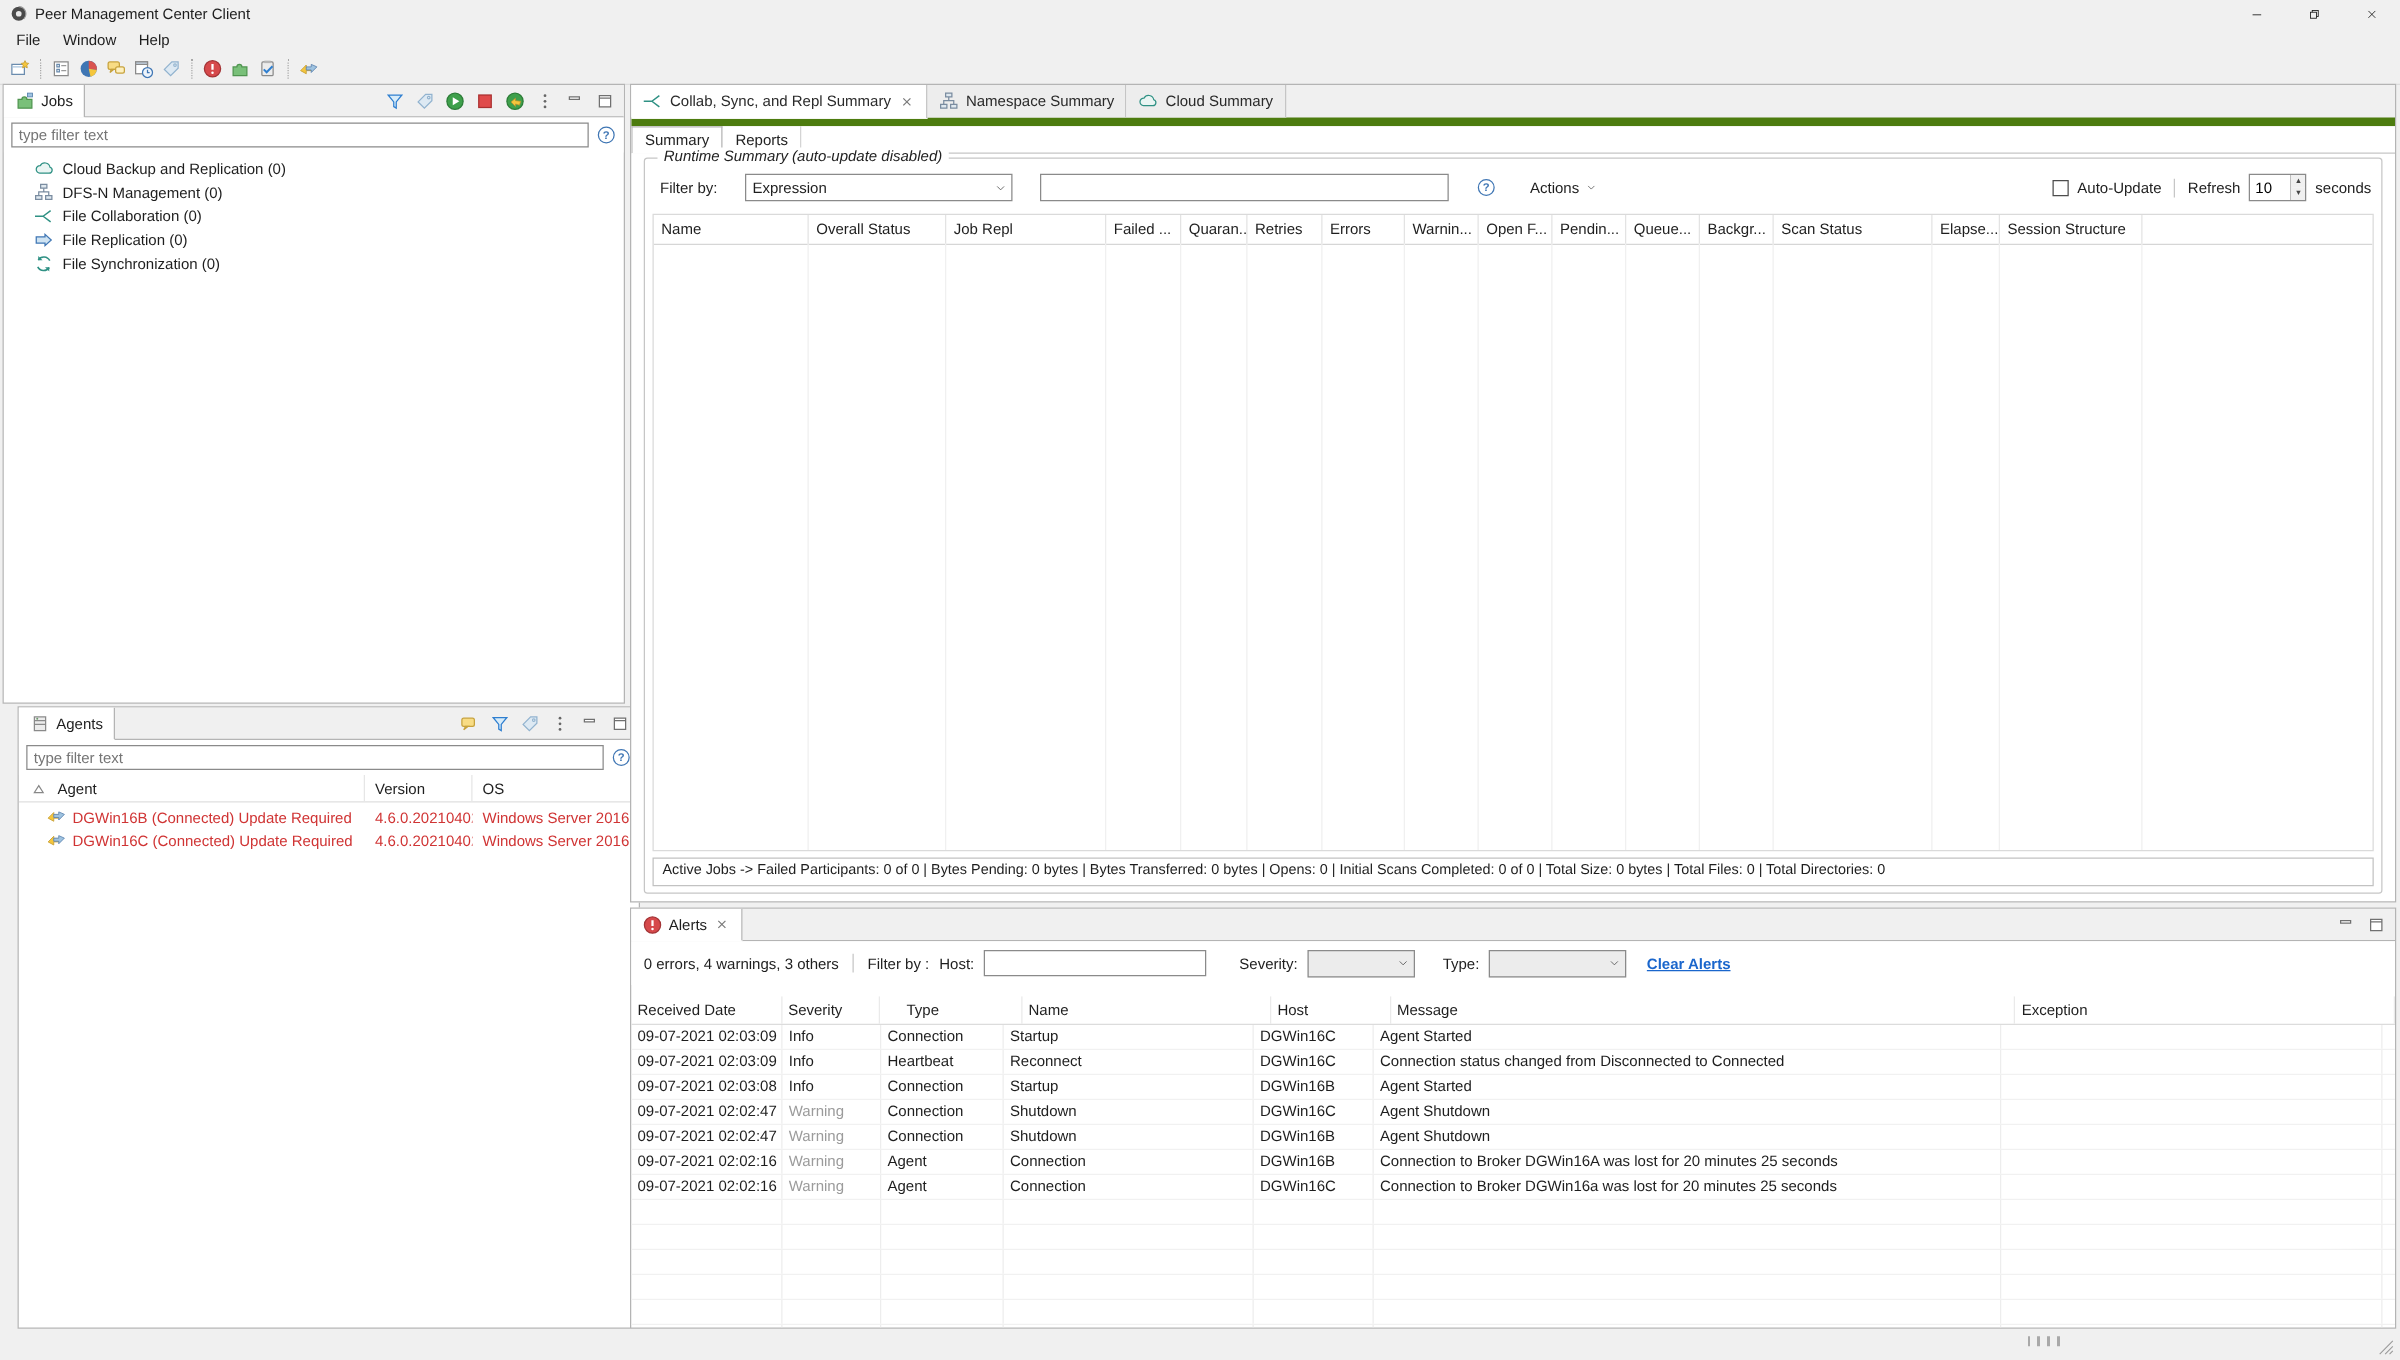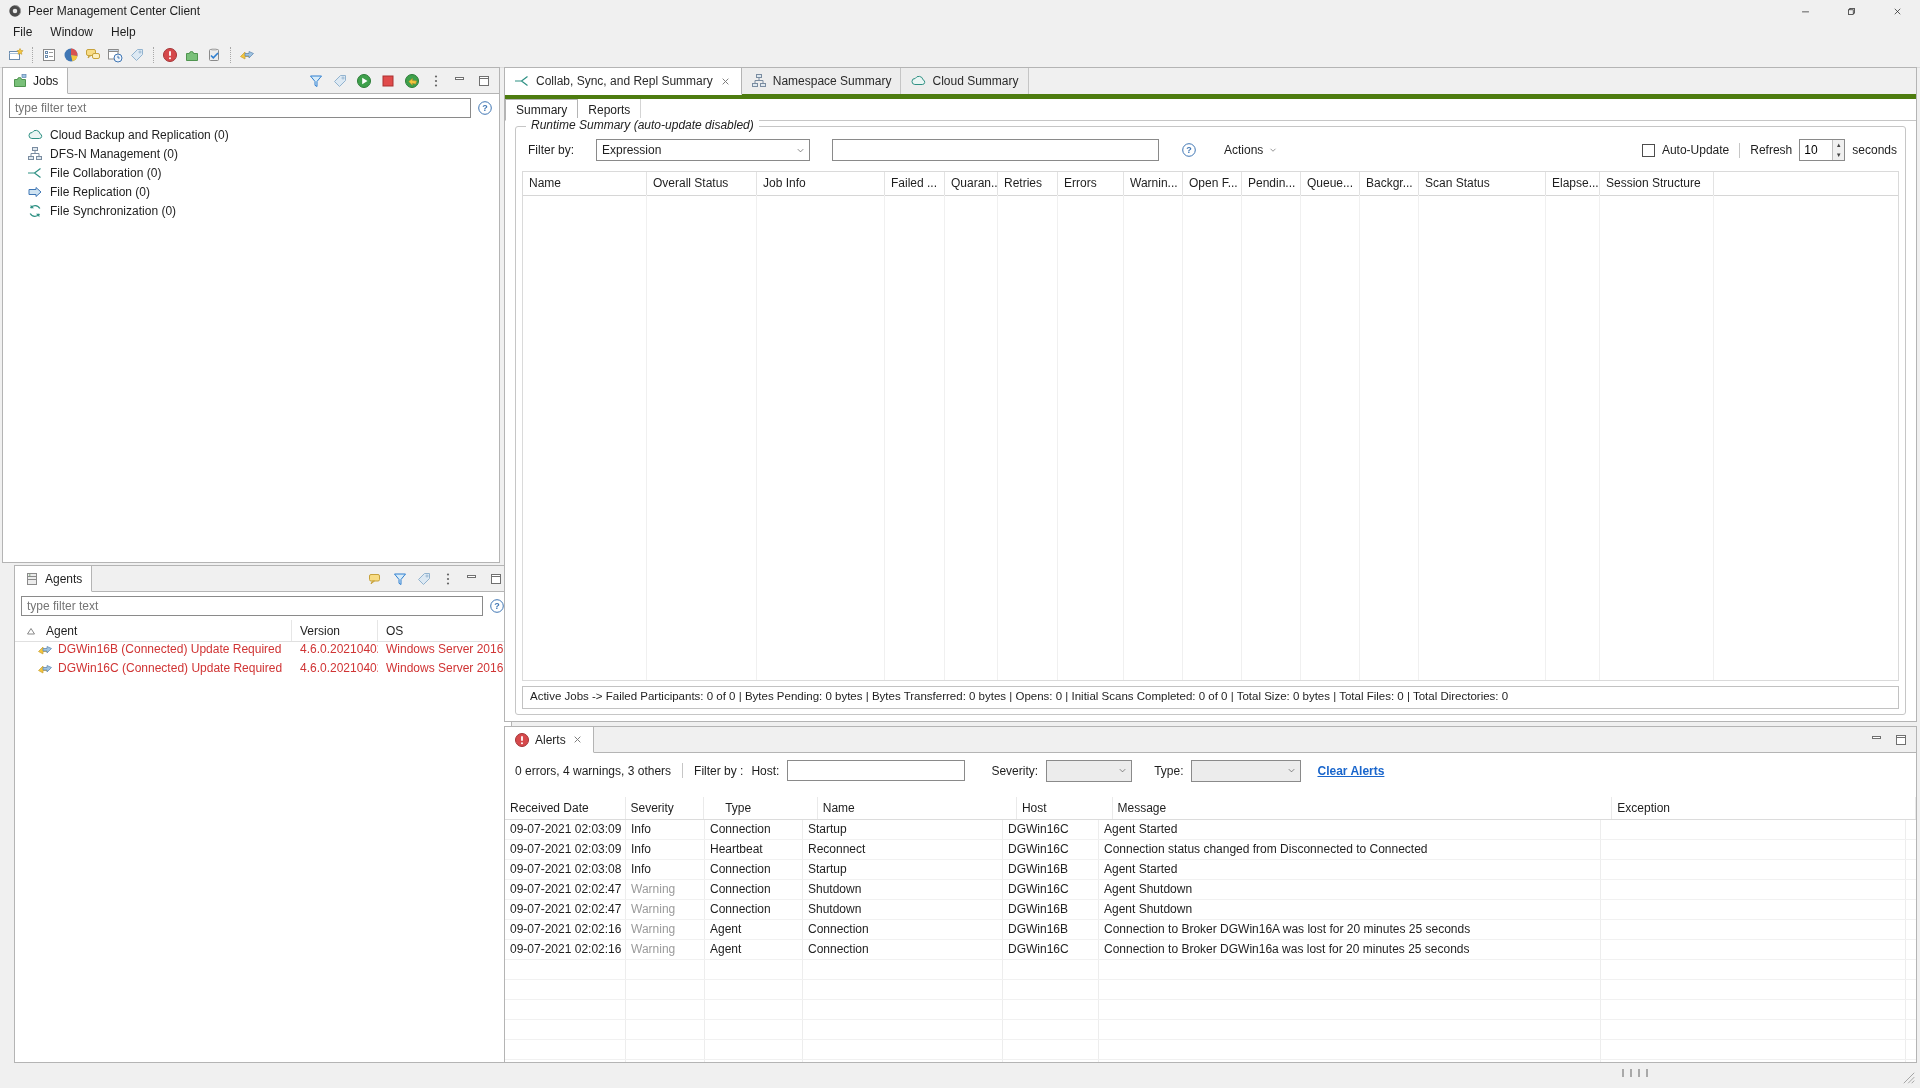--- a/index.html
+++ b/index.html
@@ -31,23 +31,23 @@
   .filter-row{display:flex;align-items:center;gap:6px;padding:4px 6px;background:#fff}
   .text-input{height:20px;border:1px solid #8a8a8a;padding:0 5px;font:12px "Liberation Sans",sans-serif;box-sizing:border-box;background:#fff;color:#1e1e1e;outline:none}
   .grow{flex:1}
   
   #jobs-tree{padding-top:3px}
   .tree-row{display:flex;align-items:center;gap:7px;height:19px;padding-left:24px}
   
   #agents-thead{display:flex;height:21px;border-bottom:1px solid #e0e0e0;align-items:center}
   .th{display:flex;align-items:center;gap:7px;padding-left:8px;box-sizing:border-box;border-right:1px solid #e6e6e6;height:100%;white-space:nowrap;overflow:hidden}
   .agent-row{display:flex;height:19px;align-items:center}
-  .td{box-sizing:border-box;padding-left:8px;white-space:nowrap;overflow:hidden;display:flex;align-items:flex-start;gap:5px;height:100%}
+  .td{box-sizing:border-box;padding-left:8px;white-space:nowrap;overflow:hidden;display:flex;align-items:flex-end;gap:5px;height:100%}
   
-  #editor-tabs{height:26px;background:#f0f0f0;border-bottom:5px solid #4d7c0f;display:flex}
+  #editor-tabs{height:26px;background:#f0f0f0;border-bottom:7px solid #4d7c0f;display:flex}
   .etab{display:flex;align-items:center;gap:6px;padding:0 9px;border-right:1px solid #c5c5c5;background:#ededed;color:#2a2a2a;white-space:nowrap}
   .etab.active{background:#fff;border-right:1px solid #b4b4b4;margin-bottom:-1px;border-bottom:1px solid #fff}
   .etab .close{width:13px;height:13px}
   #subtabs{height:21px;background:#fff;border-bottom:1px solid #c6c6c6;display:flex}
   .stab{display:flex;align-items:center;padding:0 10px;border-right:1px solid #d4d4d4;color:#222}
   .stab.active{border:1px solid #b4b4b4;border-right:1px solid #b4b4b4;border-bottom:1px solid #fff;margin-bottom:-1px;background:#fff}
   #groupbox{position:absolute;left:10px;right:10px;top:58px;bottom:6px;border:1px solid #c6c6c6;border-radius:3px;background:#fff}
   #group-label{position:absolute;top:-9px;left:10px;background:#fff;padding:0 5px;font-style:italic;color:#222}
   #gfilter{position:absolute;top:11px;left:12px;right:8px;height:24px;display:flex;align-items:center;gap:22px}
   .combo{height:22px;border:1px solid #8a8a8a;background:#fff;display:flex;align-items:center;box-sizing:border-box}
@@ -506,21 +506,21 @@
             <span>▼</span>
           </div>
         </div>
         <span>seconds</span>
       </div>
     </div>
     <div id="sum-table">
       <div id="sum-head">
           <div class="sh" style="width: 124px;">Name</div>
           <div class="sh" style="width: 110px;">Overall Status</div>
-          <div class="sh" style="width: 128px;">Job Info</div>
+          <div class="sh" style="width: 128px;">Job Repl</div>
           <div class="sh" style="width: 60px;">Failed ...</div>
           <div class="sh" style="width: 53px;">Quaran...</div>
           <div class="sh" style="width: 60px;">Retries</div>
           <div class="sh" style="width: 66px;">Errors</div>
           <div class="sh" style="width: 59px;">Warnin...</div>
           <div class="sh" style="width: 59px;">Open F...</div>
           <div class="sh" style="width: 59px;">Pendin...</div>
           <div class="sh" style="width: 59px;">Queue...</div>
           <div class="sh" style="width: 59px;">Backgr...</div>
           <div class="sh" style="width: 127px;">Scan Status</div>

